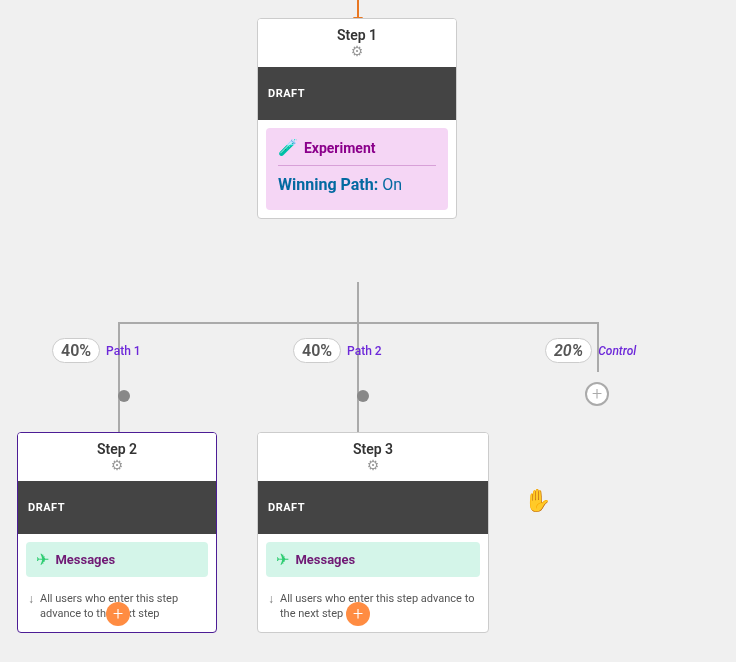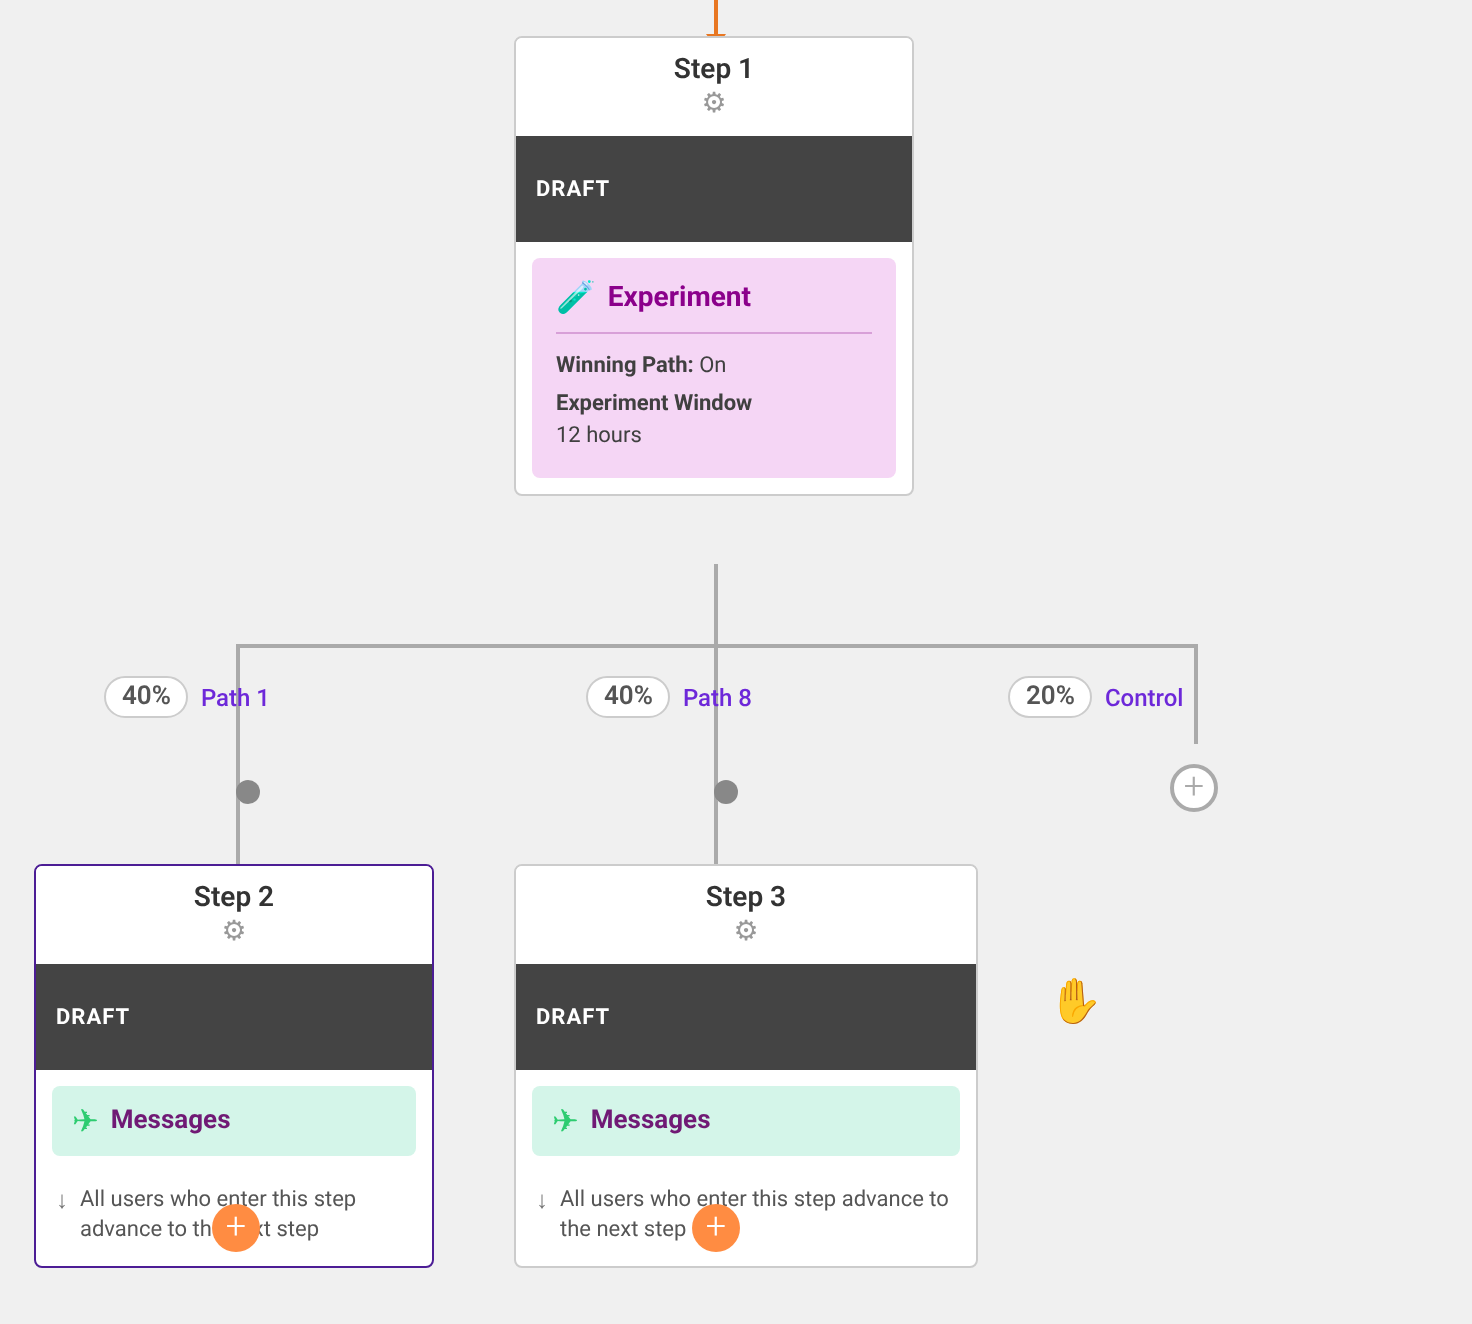--- a/index.html
+++ b/index.html
@@ -97,22 +97,22 @@
       padding-bottom: 8px;
       border-bottom: 1px solid #d8a0d8;
       margin-bottom: 8px;
     }
 
     .flask-icon {
       font-size: 16px;
     }
 
     .experiment-detail {
-      font-size: 11px;
-      color: #404040;
+      font-size: 16px;
+      color: #0369a1;
       margin-bottom: 4px;
       line-height: 1.4;
     }
 
     .experiment-detail strong {
       font-weight: 700;
     }
 
     
     .connector-main {
@@ -170,21 +170,21 @@
       display: flex;
       align-items: center;
       gap: 6px;
     }
 
     .percent-badge {
       background: #fff;
       border: 1px solid #ccc;
       border-radius: 20px;
       padding: 2px 8px;
-      font-size: 13px;
+      font-size: 16px;
       font-weight: 600;
       color: #555;
     }
 
     .path-name {
       font-size: 12px;
       color: #6d28d9;
       font-weight: 500;
     }
 
@@ -336,48 +336,44 @@
     <div class="draft-bar">DRAFT</div>
     <div class="experiment-box">
       <div class="experiment-title">
         <span class="flask-icon">🧪</span>
         <span>Experiment</span>
       </div>
       <div class="experiment-detail">
         <strong>Winning Path:</strong>
         <span>On</span>
       </div>
-      <div class="experiment-detail">
-        <strong>Experiment Window</strong><br>
-        <span>12 hours</span>
-      </div>
     </div>
   </div>
 
   <div class="connector-main"></div>
 
   <div class="horizontal-line"></div>
 
   <div class="left-branch"></div>
 
   <div class="mid-branch"></div>
 
   <div class="right-branch"></div>
 
   <div class="path-label" style="top: 338px; left: 52px;">
     <span class="percent-badge">40%</span>
     <span class="path-name">Path 1</span>
   </div>
 
   <div class="path-label" style="top: 338px; left: 293px;">
     <span class="percent-badge">40%</span>
-    <span class="path-name">Path 8</span>
-  </div>
-
-  <div class="path-label" style="top: 338px; left: 504px;">
+    <span class="path-name">Path 2</span>
+  </div>
+
+  <div class="path-label" style="top: 338px; left: 545px; font-style: italic;">
     <span class="percent-badge">20%</span>
     <span class="path-name">Control</span>
   </div>
 
   <div class="dot" style="top: 395px; left: 123px;"></div>
 
   <div class="dot" style="top: 395px; left: 362px;"></div>
 
   <div class="down-arrow" style="top: 400px; left: 118px; height: 38px;"></div>
 

